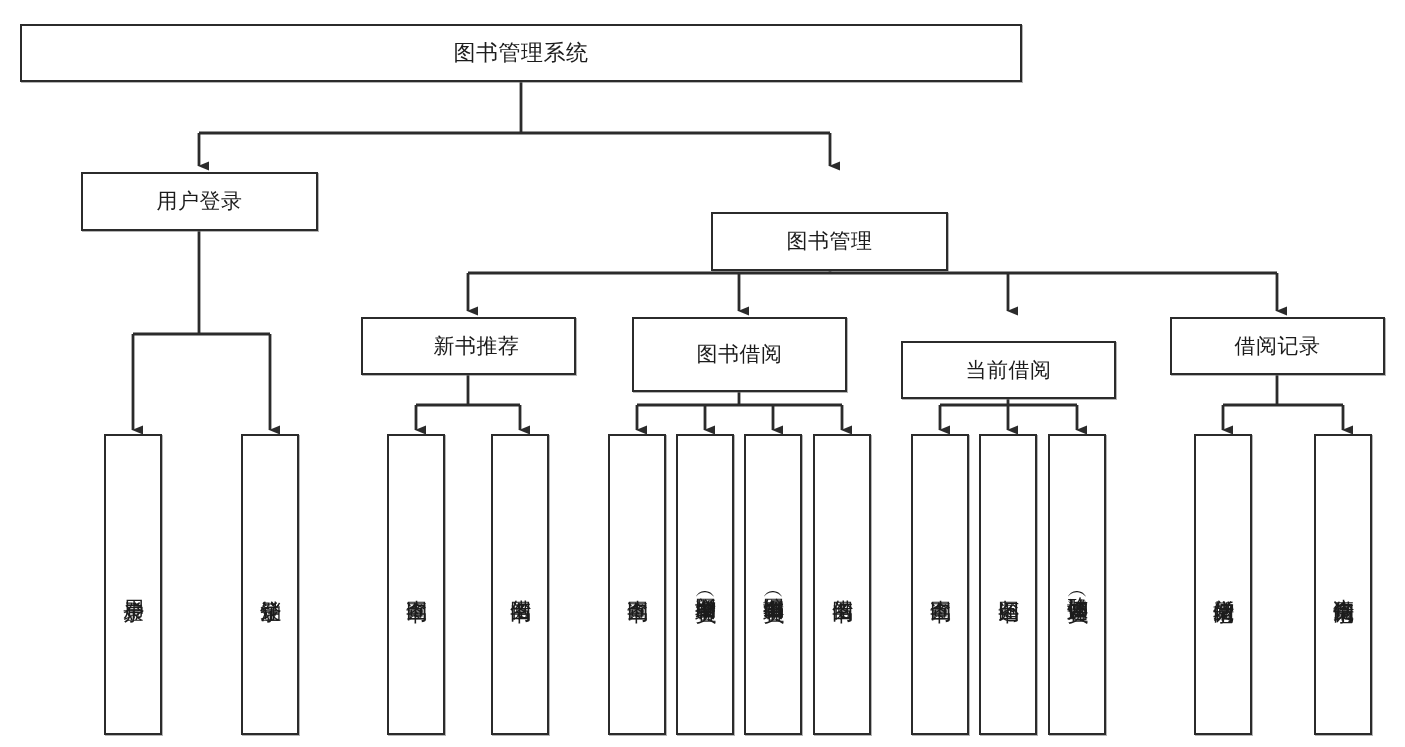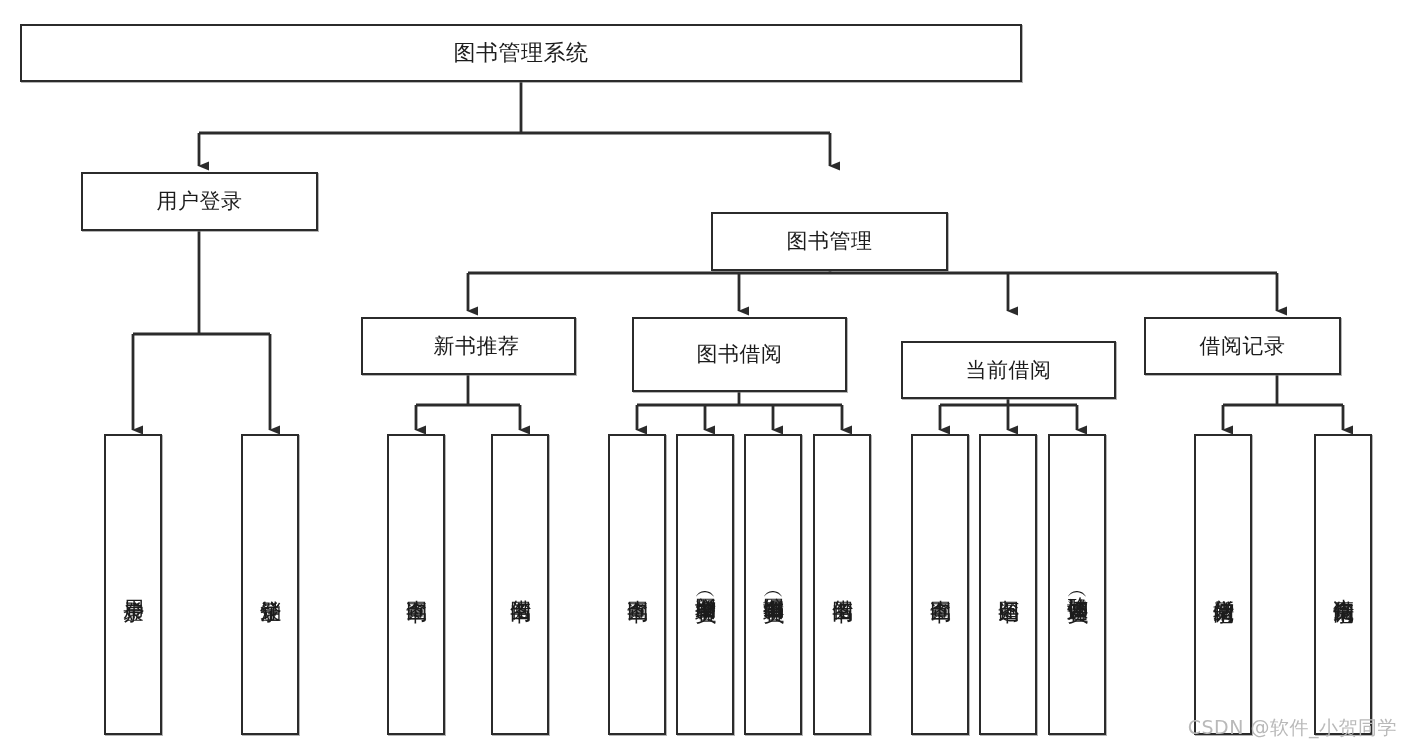--- a/index.html
+++ b/index.html
@@ -139,21 +139,21 @@
 
   <div class="node horizontal" style="left:361px; top:317px; width:215px; height:58px;padding-left:16px;">
     <span class="node-label">新书推荐</span>
   </div>
   <div class="node horizontal" style="left:632px; top:317px; width:215px; height:75px;">
     <span class="node-label">图书借阅</span>
   </div>
   <div class="node horizontal" style="left:901px; top:317px; width:215px; height:58px;margin-top:24px;">
     <span class="node-label">当前借阅</span>
   </div>
-  <div class="node horizontal" style="left:1144px; top:317px; width:197px; height:58px;">
+  <div class="node horizontal" style="left:1170px; top:317px; width:215px; height:58px;">
     <span class="node-label">借阅记录</span>
   </div>
 
   <div class="node vertical" style="left:104px; top:434px; width:58px; height:301px;">
     <span class="node-label">用户登录</span>
   </div>
   <div class="node vertical" style="left:241px; top:434px; width:58px; height:301px;">
     <span class="node-label">注销登录</span>
   </div>
 
@@ -187,15 +187,14 @@
     <span class="node-label">确认归还（管理员）</span>
   </div>
 
   <div class="node vertical" style="left:1194px; top:434px; width:58px; height:301px;">
     <span class="node-label">新增借阅记录</span>
   </div>
   <div class="node vertical" style="left:1314px; top:434px; width:58px; height:301px;">
     <span class="node-label">查询借阅记录</span>
   </div>
 
-  <div id="watermark">CSDN @软件_小贺同学</div>
 
 </div>
 
 </body></html>

